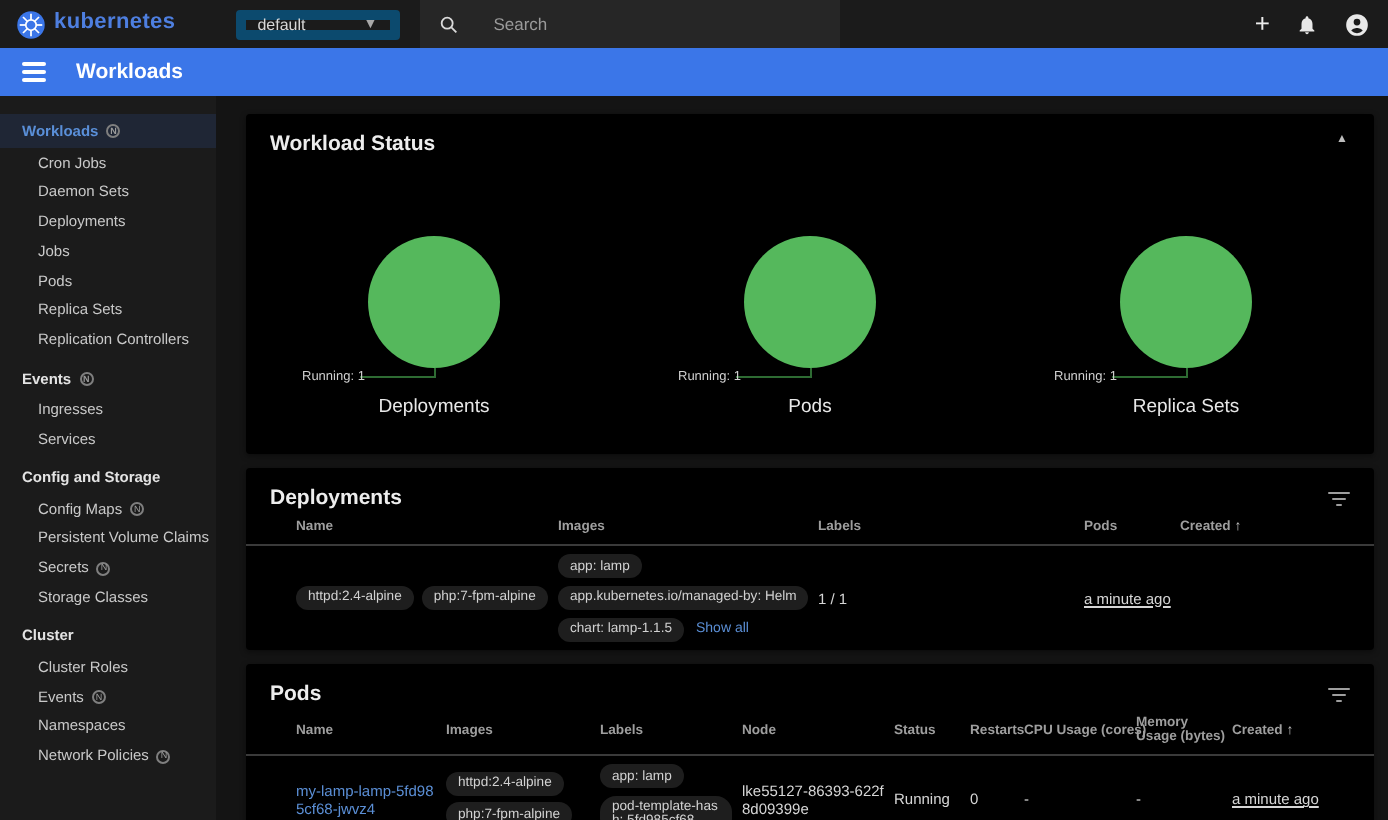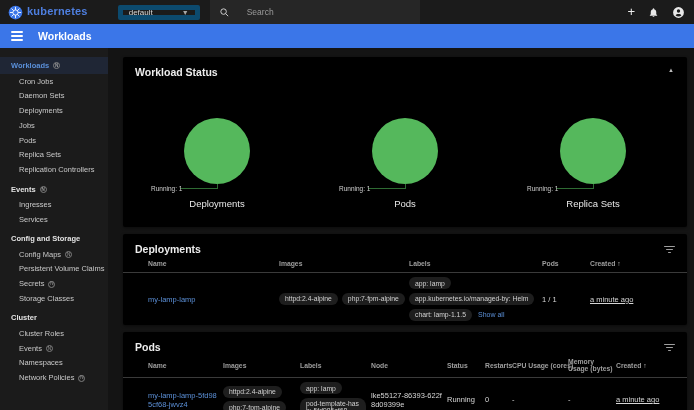--- a/index.html
+++ b/index.html
@@ -263,21 +263,20 @@
         <div class="hdr">Images</div>
         <div class="hdr">Labels</div>
         <div class="hdr">Pods</div>
         <div class="hdr nowrap">
           <span>Created</span>
           <span class="sort-arrow">↑</span>
         </div>
       </div>
       <div class="grid dep-grid data-row">
         <div class="cell"><span class="status-dot"></span></div>
-        <div class="cell"><span class="name-link">my-lamp-lamp</span></div>
         <div class="cell chip-row">
           <span class="chip">httpd:2.4-alpine</span>
           <span class="chip">php:7-fpm-alpine</span>
         </div>
         <div class="cell chip-stack">
           <span class="chip">app: lamp</span>
           <span class="chip">app.kubernetes.io/managed-by: Helm</span>
           <span class="labels-line">
             <span class="chip">chart: lamp-1.1.5</span>
             <span class="show-all">Show all</span>

